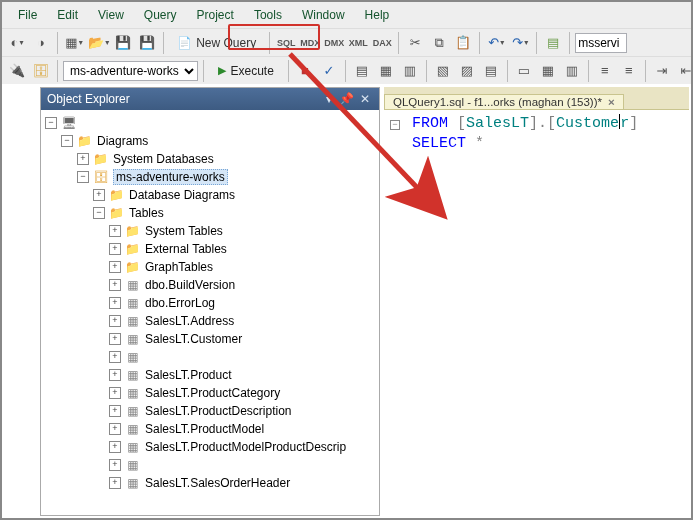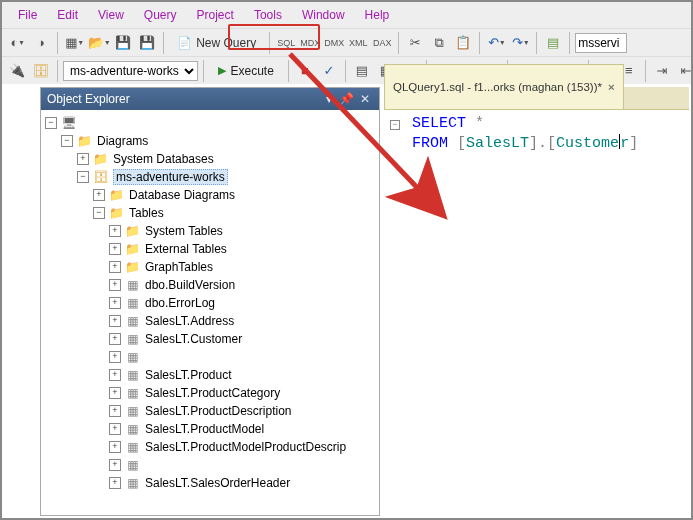--- a/index.html
+++ b/index.html
@@ -17,21 +17,21 @@
   }
   
   .menubar {
     display: flex;
     padding: 3px 6px;
     gap: 0;
     background: #eee;
   }
   .menubar .item {
     padding: 3px 10px;
-    color: #a21caf;
+    color: #14532d;
     cursor: default;
   }
   
   .toolbar {
     display: flex;
     align-items: center;
     background: #eee;
     padding: 2px 4px;
     border-top: 1px solid #ddd;
     gap: 2px;
@@ -42,21 +42,21 @@
     align-items: center;
     justify-content: center;
     min-width: 22px;
     height: 22px;
     color: #555;
     font-size: 13px;
   }
   .toolbar .btn { border: 1px solid transparent; border-radius: 2px; }
   .toolbar .sep { width: 1px; min-width: 1px; background: #bbb; margin: 0 3px; }
   .icon { font-style: normal; }
-  .icon-sql { font-size: 9px; font-weight: 400; color: #555; }
+  .icon-sql { font-size: 9px; font-weight: 700; color: #555; }
   .drop { font-size: 8px; color: #555; margin-left: 1px; }
   .newquery {
     display: inline-flex;
     align-items: center;
     gap: 4px;
     padding: 2px 8px;
     color: #333;
   }
   .highlight-box {
     position: absolute;
@@ -182,21 +182,21 @@
     display: flex;
     background: #e9e4c4;
     height: 22px;
     align-items: flex-end;
   }
   .tab {
     background: #f7f4d6;
     border-top: 1px solid #c9c48e;
     border-left: 1px solid #c9c48e;
     border-right: 1px solid #c9c48e;
-    padding: 16px 8px;
+    padding: 1px 8px;
     font-size: 11.5px;
     color: #333;
     display: flex;
     align-items: center;
     gap: 6px;
   }
   .tab .x { color: #777; font-weight: bold; cursor: default; }
   .editor {
     flex: 1;
     background: #fff;
@@ -536,18 +536,18 @@
       <div class="tab">
         <span>QLQuery1.sql - f1...orks (maghan (153))*</span>
         <span class="x">×</span>
       </div>
     </div>
     <div class="editor">
       <div class="gutter">
         <span class="collapse">−</span>
       </div>
       <div class="code">
+        <div><span class="kw">FROM</span>&nbsp;<span class="gray">[</span><span class="ident">SalesLT</span><span class="gray">]</span><span class="gray">.</span><span class="gray">[</span><span class="ident">Custome</span><span class="caret"></span><span class="ident">r</span><span class="gray">]</span></div>
         <div><span class="kw">SELECT</span>&nbsp;<span class="star">*</span></div>
-        <div><span class="kw">FROM</span>&nbsp;<span class="gray">[</span><span class="ident">SalesLT</span><span class="gray">]</span><span class="gray">.</span><span class="gray">[</span><span class="ident">Custome</span><span class="caret"></span><span class="ident">r</span><span class="gray">]</span></div>
       </div>
     </div>
   </div>
 </div>
 
 </body></html>

